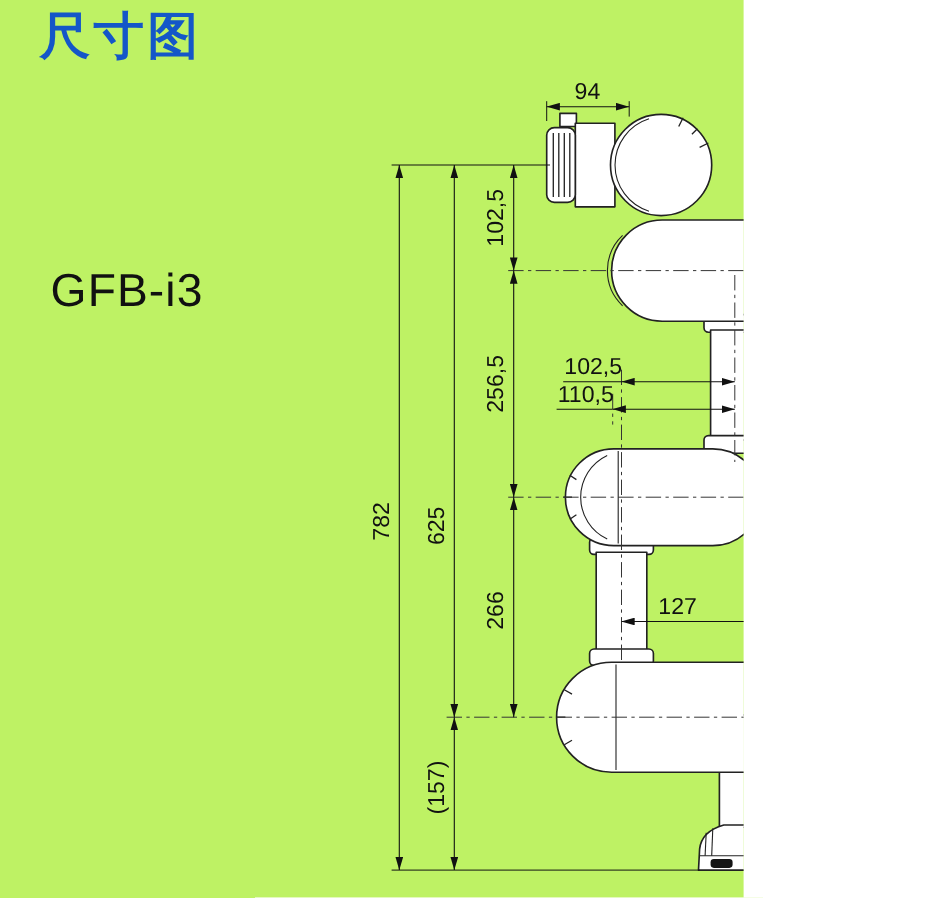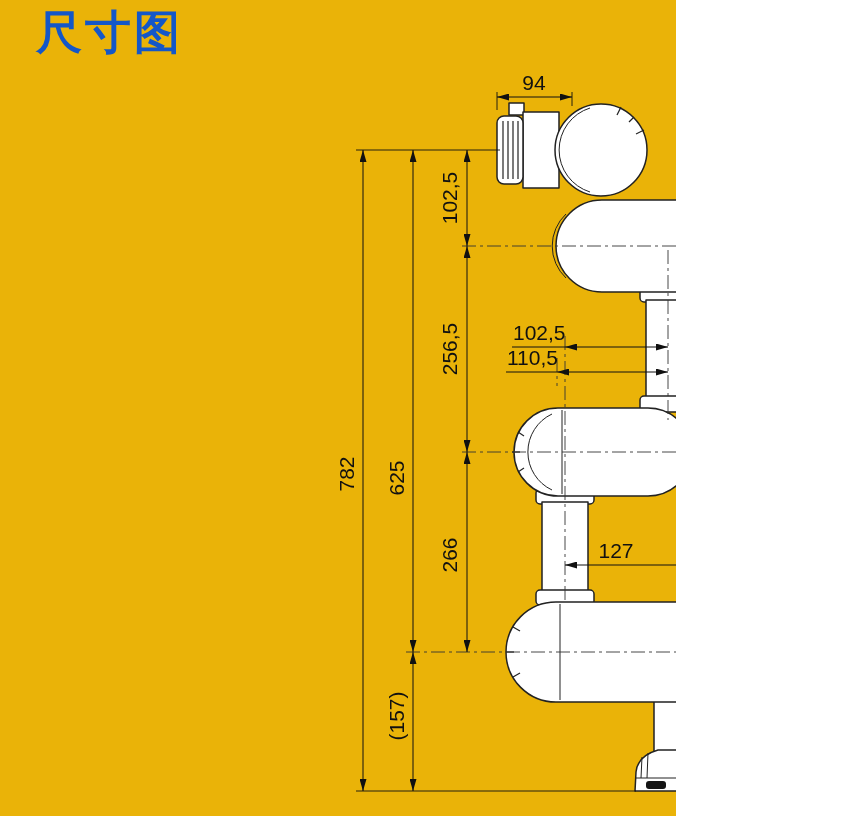--- a/index.html
+++ b/index.html
@@ -1,35 +1,36 @@
 <!DOCTYPE html>
 <html><head>
 <meta charset="utf-8">
 <style>
   html,body{margin:0;padding:0;background:#fff;}
-  .stage{position:relative;width:676px;height:816px;background:#eab308;overflow:hidden;
+  .stage{position:relative;width:676px;height:816px;background:#bef264;overflow:hidden;
          font-family:"Liberation Sans",sans-serif;}
   .page-title{position:absolute;left:36px;top:2px;font-size:46px;font-weight:700;
               color:#1457c8;letter-spacing:3px;}
   .model-label{position:absolute;left:46px;top:240px;font-size:42px;color:#111;letter-spacing:1px;}
   svg.drawing{position:absolute;left:0;top:0;}
   .ol{fill:#ffffff;stroke:#222;stroke-width:1.5;stroke-linejoin:round;}
   .dl{fill:none;stroke:#222;stroke-width:1;}
   .rib{stroke:#222;stroke-width:1.2;}
   .cl{stroke:#333;stroke-width:0.9;stroke-dasharray:14 4 3 4;fill:none;}
   .dim{stroke:#111;stroke-width:1;fill:none;}
   .ext{stroke:#111;stroke-width:0.9;}
   .dtxt{font-size:21px;fill:#111;font-family:"Liberation Sans",sans-serif;}
 </style>
 </head>
 <body>
 
 <div class="stage">
 
   <div class="page-title">尺寸图</div>
+  <div class="model-label">GFB-i3</div>
 
   <svg class="drawing" width="848" height="816" viewBox="0 0 848 816">
     <defs>
       <marker id="arw" viewBox="0 0 12 7" markerWidth="12" markerHeight="7" refX="12" refY="3.5" orient="auto-start-reverse" markerUnits="userSpaceOnUse">
         <path d="M0,0 L12,3.5 L0,7 Z" fill="#111"></path>
       </marker>
     </defs>
 
     <g>
 

